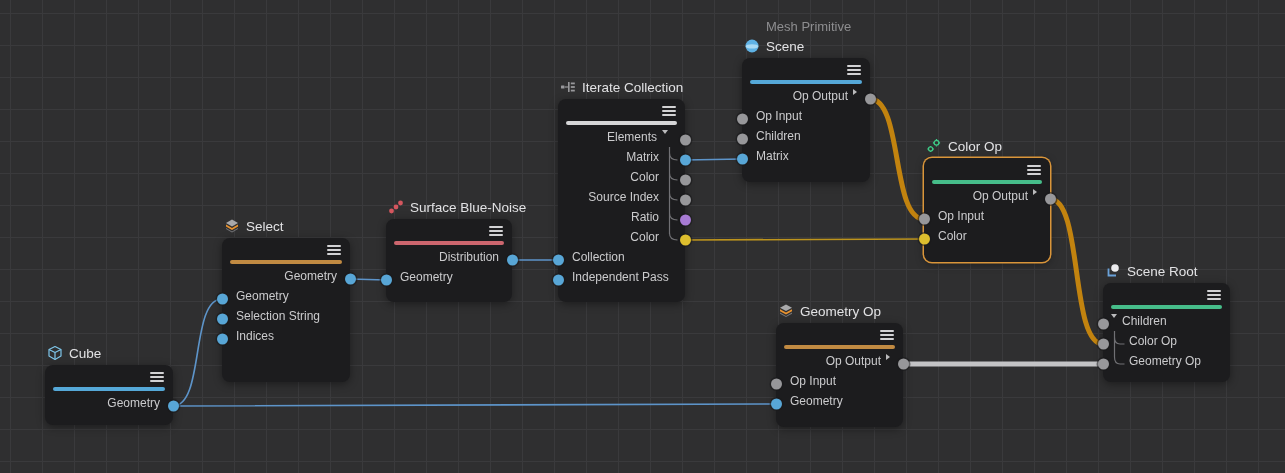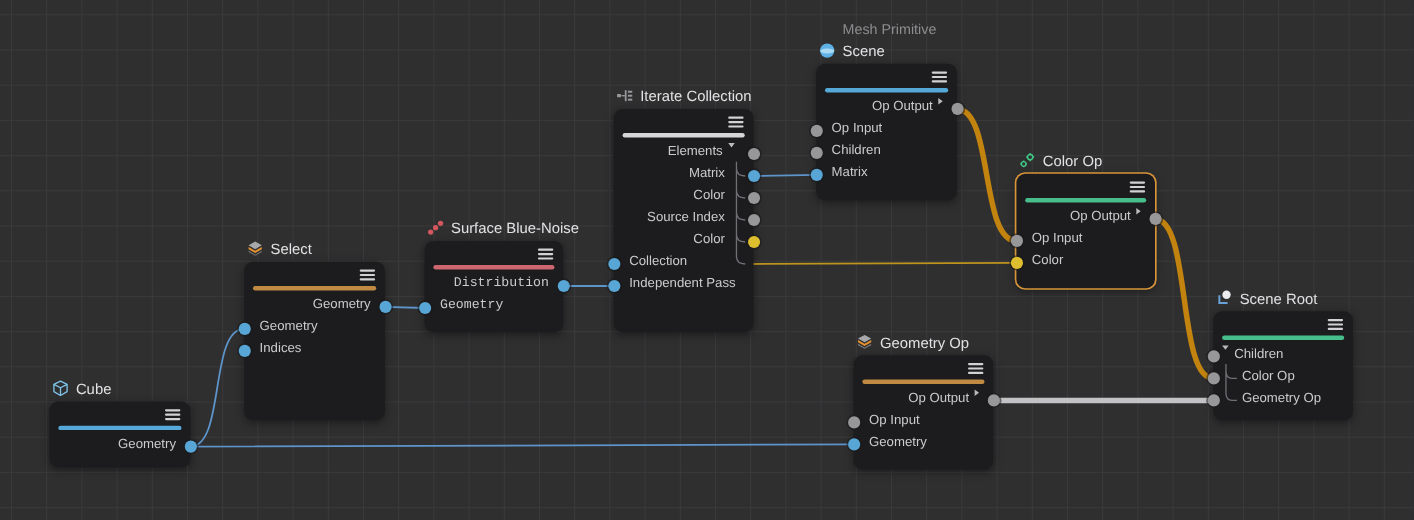--- a/index.html
+++ b/index.html
@@ -114,34 +114,38 @@
     <div class="row out">
       <span>Geometry</span>
       <i class="dot" style="background: rgb(88, 166, 214);"></i>
     </div>
     <div class="row in">
       <i class="dot" style="background: rgb(88, 166, 214);"></i>
       <span>Geometry</span>
     </div>
     <div class="row in">
       <i class="dot" style="background: rgb(88, 166, 214);"></i>
+      <span>Selection String</span>
+    </div>
+    <div class="row in">
+      <i class="dot" style="background: rgb(88, 166, 214);"></i>
       <span>Indices</span>
     </div>
   </div>
 </div>
 
 <div class="node-title" style="left:388px;top:198px;">
   <svg width="16" height="16" viewBox="0 0 16 16">
     <circle cx="3.5" cy="12" r="2.4" fill="#d4565e"></circle>
     <circle cx="8" cy="8" r="2.4" fill="#d4565e"></circle>
     <circle cx="12.5" cy="4" r="2.4" fill="#d4565e"></circle>
   </svg>
   <span>Surface Blue-Noise</span>
 </div>
-<div class="node" style="left:386px;top:219px;width:126px;height:83px;font-family:Liberation Mono, monospace;">
+<div class="node" style="left:386px;top:219px;width:126px;height:83px;">
   <div class="menu-icon">
       <i></i>
       <i></i>
       <i></i>
     </div>
   <div class="bar" style="background: rgb(205, 102, 110);"></div>
   <div class="rows">
     <div class="row out">
       <span>Distribution</span>
       <i class="dot" style="background: rgb(88, 166, 214);"></i>
@@ -188,20 +192,24 @@
     </div>
     <div class="row out hooked">
       <span>Color</span>
       <i class="dot" style="background: rgb(151, 151, 154);"></i>
     </div>
     <div class="row out hooked">
       <span>Source Index</span>
       <i class="dot" style="background: rgb(151, 151, 154);"></i>
     </div>
     <div class="row out hooked">
+      <span>Ratio</span>
+      <i class="dot" style="background: rgb(167, 123, 212);"></i>
+    </div>
+    <div class="row out hooked">
       <span>Color</span>
       <i class="dot" style="background: rgb(221, 190, 46);"></i>
     </div>
     <div class="row in">
       <i class="dot" style="background: rgb(88, 166, 214);"></i>
       <span>Collection</span>
     </div>
     <div class="row in">
       <i class="dot" style="background: rgb(88, 166, 214);"></i>
       <span>Independent Pass</span>

